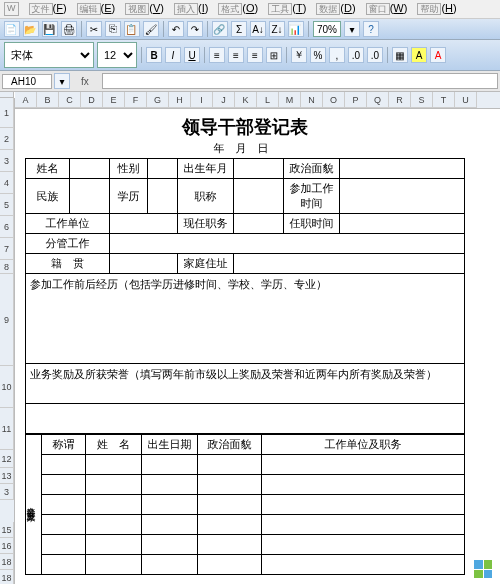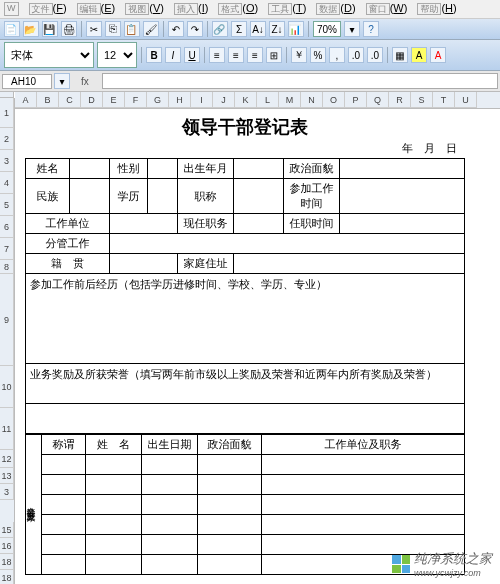--- a/index.html
+++ b/index.html
@@ -21,21 +21,21 @@
 .rowhdrs { display: flex; flex-direction: column; background: #e8eef5; border-right: 1px solid #bbb; }
 .colhdrs-wrap { flex: 1; overflow: hidden; }
 .colhdrs { display: flex; background: #e8eef5; border-bottom: 1px solid #bbb; }
 .ch, .rh { font-size: 9px; color: #444; text-align: center; border-right: 1px solid #ccc; border-bottom: 1px solid #ccc; display: flex; align-items: center; justify-content: center; }
 .ch { height: 16px; width: 22px; }
 .rh { width: 14px; }
 .corner { width: 14px; height: 16px; background: #e8eef5; border-right: 1px solid #bbb; border-bottom: 1px solid #bbb; }
 .content { position: relative; background: #fff; }
 .form { position: absolute; left: 10px; top: 0; width: 440px; }
 .title { text-align: center; font-size: 18px; font-weight: bold; font-family: SimSun, serif; margin: 6px 0 2px; }
-.dateline { text-align: right; font-size: 11px; padding-right: 8px; margin-bottom: 2px; }
+.dateline { text-align: center; font-size: 11px; padding-right: 8px; margin-bottom: 2px; }
 table.ftab { border-collapse: collapse; width: 100%; }
 table.ftab td { border: 1.5px solid #000; font-size: 11px; padding: 2px 3px; text-align: center; height: 20px; font-family: SimSun, serif; }
 .section { border: 1.5px solid #000; border-top: none; padding: 3px 4px; font-size: 11px; font-family: SimSun, serif; text-align: left; }
 .sec8 { height: 90px; }
 .sec9 { height: 40px; }
 .sec11 { height: 30px; border-bottom: 1.5px solid #000; }
 .vtext { writing-mode: vertical-rl; font-size: 9px; letter-spacing: -1px; line-height: 1; }
 .watermark { position: absolute; right: 8px; bottom: 6px; display: flex; align-items: center; gap: 4px; font-size: 13px; color: #666; font-style: italic; }
 .wm-ico { width: 18px; height: 18px; display: grid; grid-template-columns: 1fr 1fr; grid-template-rows: 1fr 1fr; gap: 1px; }
 .wm-ico span:nth-child(1){background:#4fa8e0;} .wm-ico span:nth-child(2){background:#7cc242;} .wm-ico span:nth-child(3){background:#7cc242;} .wm-ico span:nth-child(4){background:#4fa8e0;}
@@ -270,17 +270,13 @@
   </div>
 </div>
 
 <div class="watermark">
   <div class="wm-ico">
       <span></span>
       <span></span>
       <span></span>
       <span></span>
     </div>
-  <div>
-    <div>纯净系统之家</div>
-    <div style="font-size:9px">www.ycwjzy.com</div>
-  </div>
 </div>
 
 </body></html>

